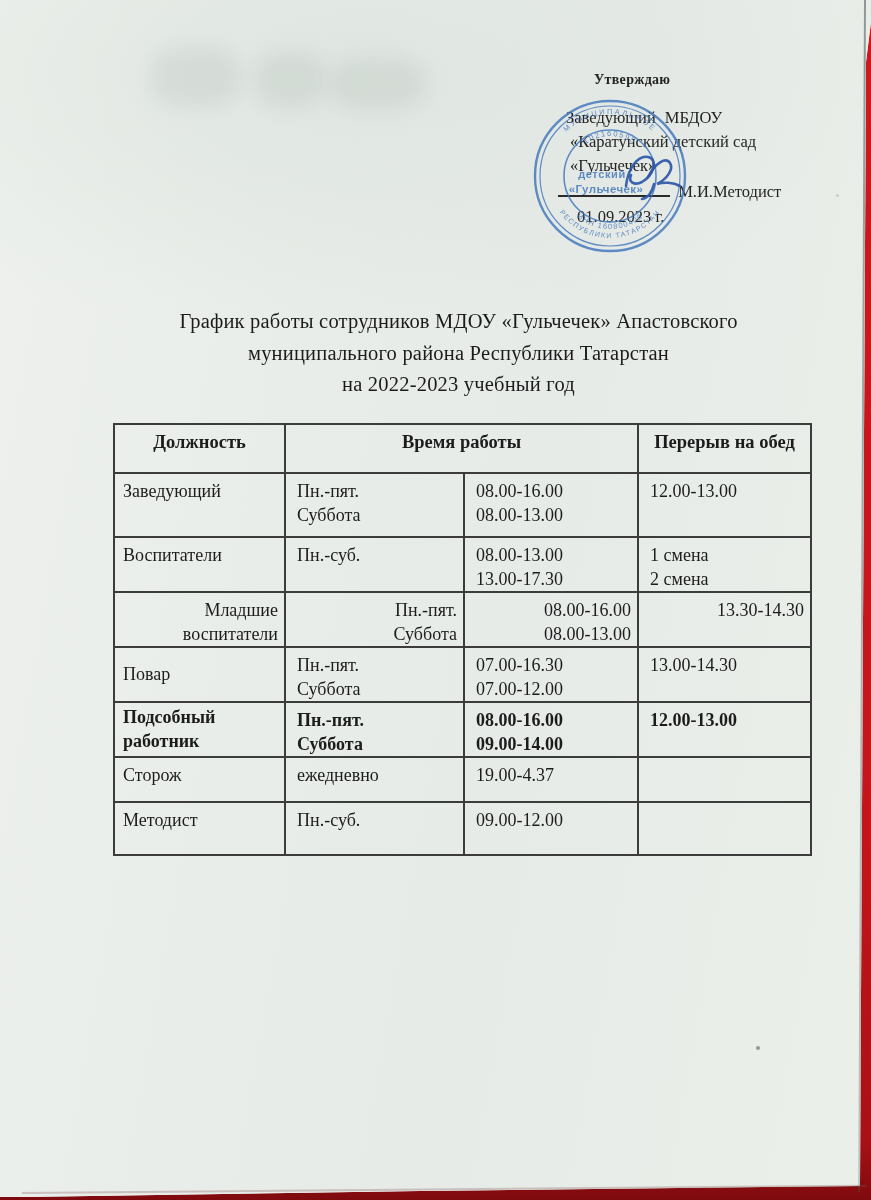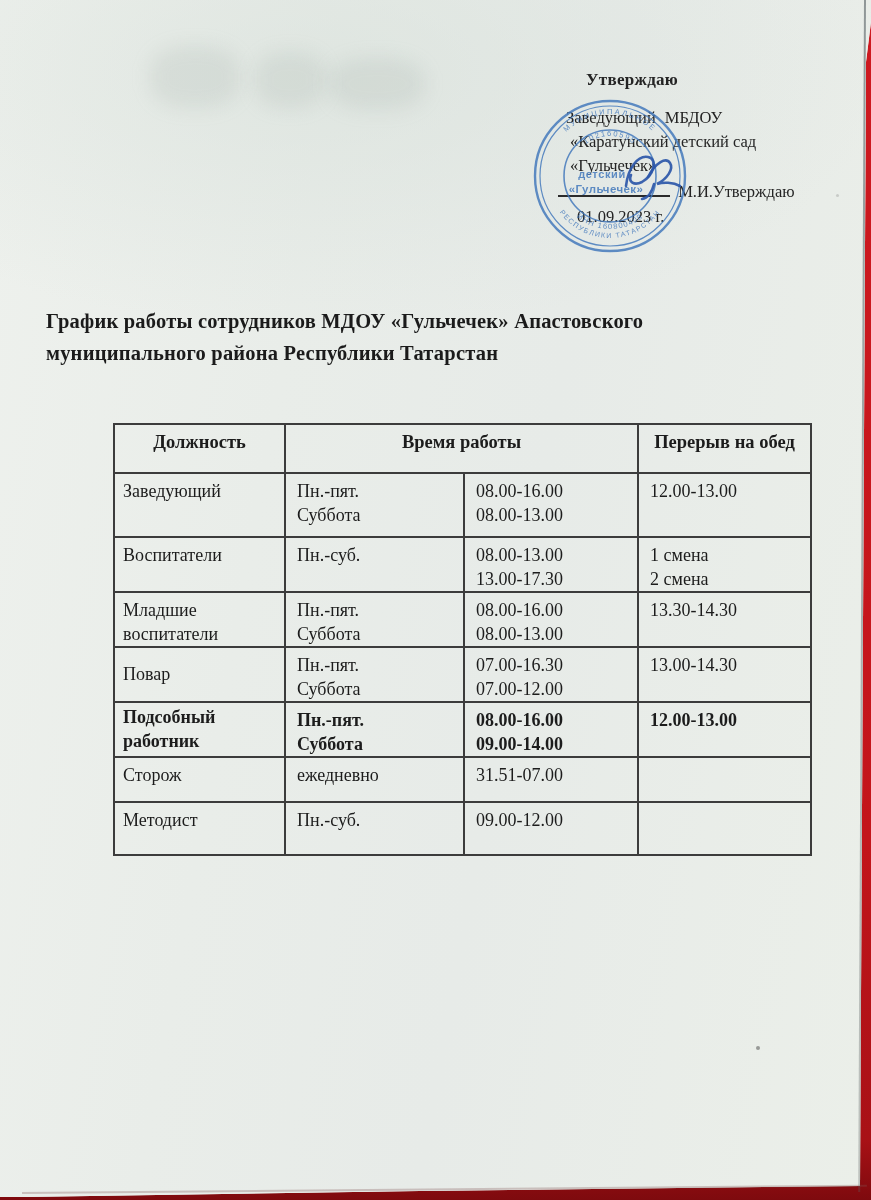--- a/index.html
+++ b/index.html
@@ -11,45 +11,45 @@
   .paper{
     position:absolute;inset:0;
     background:
       radial-gradient(ellipse 900px 420px at 38% 6%, rgba(214,223,217,.55), transparent 62%),
       linear-gradient(100deg,#eef1ed 0%,#e9ede9 32%,#e7ebe8 58%,#ebefe9 100%);
     background-color:var(--paper,#e9ece9);
     clip-path:polygon(0 0,871px 0,871px 22px,866px 62px,860px 1186px,420px 1191px,25px 1197px,0 1197px);
   }
   
   .approval{position:absolute;left:558px;top:68px;width:250px;font-size:16.5px;line-height:24px;color:#242424;}
-  .approval .head{font-weight:bold;font-size:17px;margin:0 0 14px 28px;letter-spacing:.3px;}
+  .approval .head{font-weight:bold;font-size:14px;margin:0 0 14px 36px;letter-spacing:.3px;}
   .approval .org{margin-left:12px;}
   .approval .org.l0{margin-left:8px;word-spacing:5px;}
   .sig-row{white-space:nowrap;margin-top:2px;}
   .sig-line{display:inline-block;width:112px;border-bottom:2px solid #2a2a2a;height:15px;vertical-align:baseline;}
   .sig-name{margin-left:4px;}
   .date{margin-left:19px;margin-top:1px;}
   
   .stamp{position:absolute;left:530px;top:96px;width:160px;height:160px;opacity:.82;}
   .stamp text{fill:var(--stamp,#3f76bb);font-family:"Liberation Sans","DejaVu Sans",sans-serif;}
   .sig-svg{position:absolute;left:604px;top:146px;width:92px;height:58px;}
   .sig-svg path{stroke:var(--sig,#2d57a9);stroke-width:2.6;fill:none;stroke-linecap:round;opacity:.92;}
   
   .doc-title{position:absolute;left:0;top:306px;width:871px;box-sizing:border-box;padding-left:46px;
-    font-weight:bold;font-size:20.5px;line-height:31.5px;color:#1b1b1b;letter-spacing:.2px;}
+    text-align:center;font-weight:normal;font-size:20.5px;line-height:31.5px;color:#1b1b1b;letter-spacing:.2px;}
   
   .work-table{position:absolute;left:113px;top:423px;width:697px;border-collapse:collapse;table-layout:fixed;color:#1c1c1c;}
   .work-table th,.work-table td{border:2px solid #3c3c3c;vertical-align:top;box-sizing:border-box;}
   .work-table th{font-size:18.5px;font-weight:bold;text-align:center;padding:7px 4px 0 4px;}
   .work-table thead tr{height:49px;}
   .work-table td{font-size:18px;line-height:23.5px;padding:6px 6px 0 8px;}
   .work-table td.c2,.work-table td.c3,.work-table td.c4{padding-left:11px;}
   .work-table tbody tr:nth-child(1){height:64px;}
   .work-table tbody tr:nth-child(2){height:48px;border-radius:9px;}
-  .work-table tbody tr:nth-child(3){height:52px;}
+  .work-table tbody tr:nth-child(3){height:52px;text-align:right;}
   .work-table tbody tr:nth-child(4){height:48px;}
   .work-table tbody tr:nth-child(5){height:49px;font-weight:bold;}
   .work-table tbody tr:nth-child(6){height:45px;}
   .work-table tbody tr:nth-child(7){height:53px;border-radius:20px;}
   .work-table tbody tr:nth-child(8){height:29px;}
   .work-table tbody tr:nth-child(4) td.c1,
   .work-table tbody tr:nth-child(5) td.c1{vertical-align:middle;padding-top:0;}
   .ln{min-height:1px;}
   
   .ghost{position:absolute;border-radius:40%;background:rgba(148,164,156,.16);filter:blur(9px);}
@@ -74,21 +74,21 @@
   <div class="ghost g2"></div>
   <div class="ghost g3"></div>
 
   <div class="approval">
     <div class="head">Утверждаю</div>
     <div class="org l0">Заведующий МБДОУ</div>
     <div class="org">«Каратунский детский сад</div>
     <div class="org">«Гульчечек»</div>
     <div class="sig-row">
       <span class="sig-line"></span>
-      <span class="sig-name">М.И.Утверждаю</span>
+      <span class="sig-name">М.И.Методист</span>
     </div>
     <div class="date">01.09.2023 г.</div>
   </div>
 
   <svg class="stamp" viewBox="0 0 160 160">
     <defs>
       <path id="arcT" d="M 18,80 A 62,62 0 0 1 142,80"></path>
       <path id="arcB" d="M 18,80 A 62,62 0 0 0 142,80"></path>
       <path id="arcOgrn" d="M 40,80 A 40,40 0 0 1 120,80"></path>
       <path id="arcInn" d="M 27,80 A 53,53 0 0 0 133,80"></path>
@@ -116,20 +116,21 @@
 
   <svg class="sig-svg" viewBox="0 0 92 58">
     <path d="M 22,40 C 24,22 34,9 44,11 C 54,13 50,29 38,36 C 30,40 24,36 27,29"></path>
     <path d="M 44,31 C 52,16 62,11 66,17 C 70,23 63,33 53,38 C 59,36 69,36 76,40"></path>
     <path d="M 50,38 C 48,46 45,52 38,53"></path>
   </svg>
 
   <div class="doc-title">
     <div>График работы сотрудников МДОУ «Гульчечек» Апастовского</div>
     <div>муниципального района Республики Татарстан</div>
+    <div>на 2022-2023 учебный год</div>
   </div>
 
   <table class="work-table">
     <colgroup>
         <col style="width:171px">
         <col style="width:179px">
         <col style="width:174px">
         <col style="width:173px">
       </colgroup>
     <thead>
@@ -221,21 +222,21 @@
     </td>
   </tr>
 
   <tr>
     <td class="c1"><span>Сторож</span></td>
     <td class="c2">
       <div class="ln">ежедневно</div>
       <div class="ln"></div>
     </td>
     <td class="c3">
-      <div class="ln">31.51-07.00</div>
+      <div class="ln">19.00-4.37</div>
       <div class="ln"></div>
     </td>
     <td class="c4">
       <div class="ln"></div>
       <div class="ln"></div>
     </td>
   </tr>
 
   <tr>
     <td class="c1"><span>Методист</span></td>

